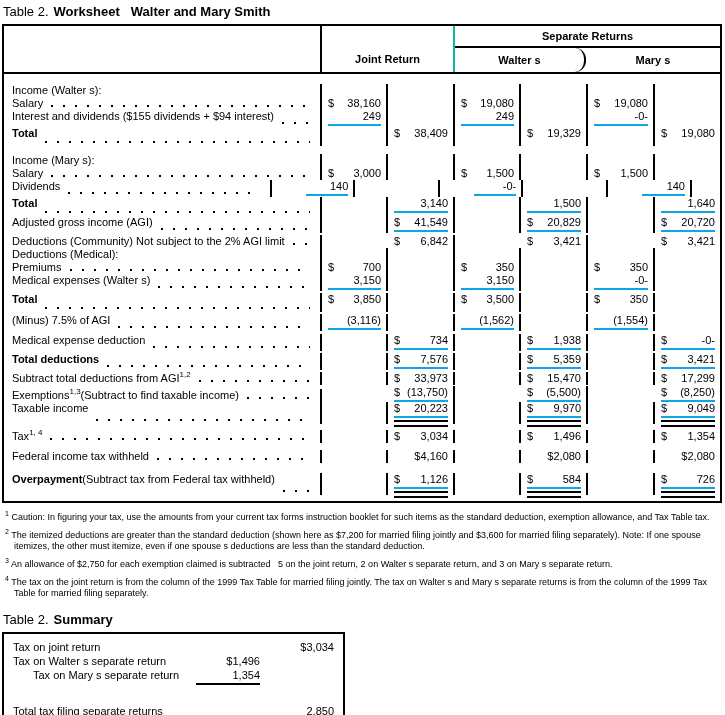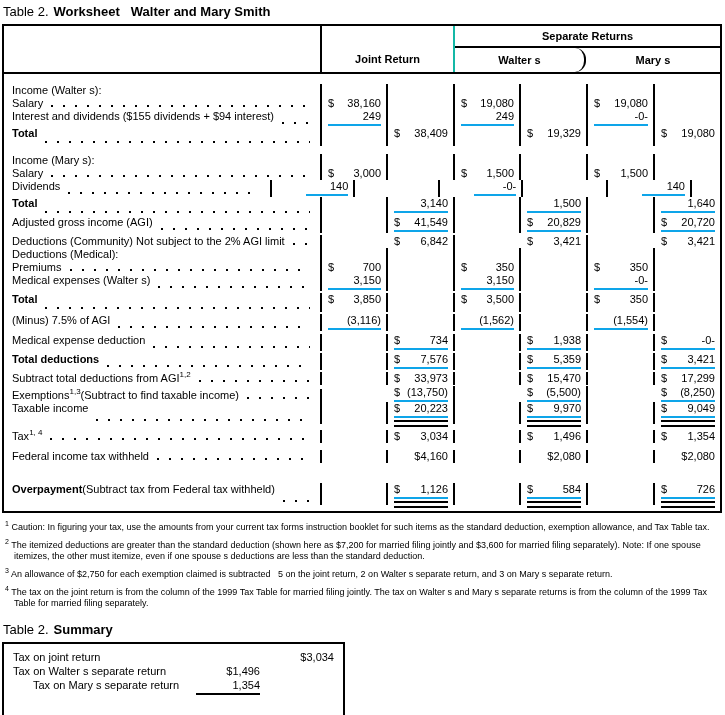--- a/index.html
+++ b/index.html
@@ -603,21 +603,21 @@
               <span>$2,080</span>
             </div>
           </div>
           <div class="cell c-m1"></div>
           <div class="cell c-m2">
             <div class="cellin noD">
               <span>$2,080</span>
             </div>
           </div>
         </div>
-        <div class="row" style="height: 22px; margin-top: 20px;">
+        <div class="row" style="height: 22px; margin-top: 10px;">
           <div class="lbl">
             <span class="b">Overpayment</span>
             <span> (Subtract tax from Federal tax withheld)</span>
             <span class="leader"></span>
           </div>
           <div class="cell c-j1"></div>
           <div class="cell c-j2">
             <div class="cellin ul">
               <span>$</span>
               <span>1,126</span>

